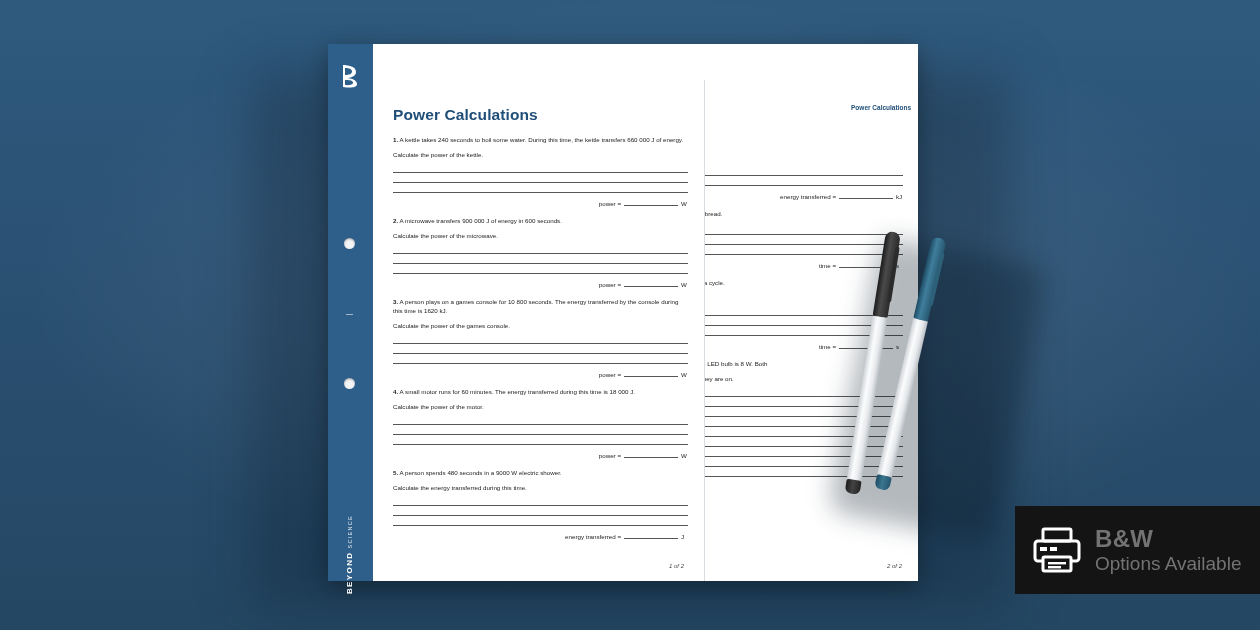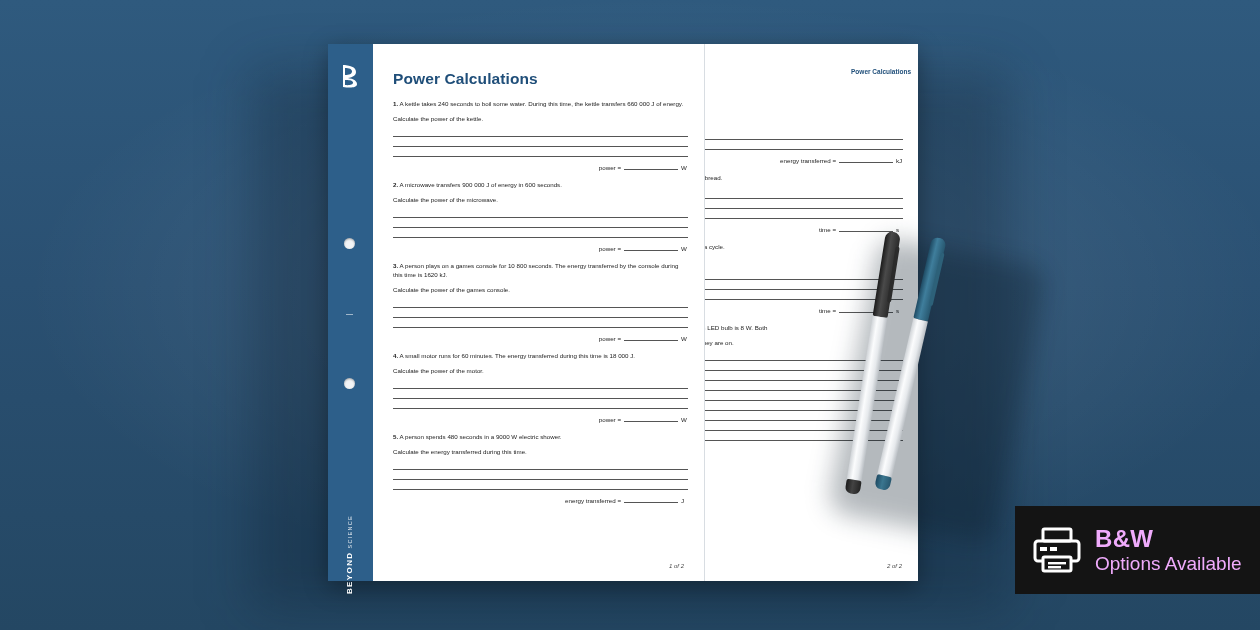--- a/index.html
+++ b/index.html
@@ -104,20 +104,21 @@
     opacity: 0.85;
     margin-left: 3px;
   }
 
   
   #pages {
     flex: 1 1 auto;
     display: flex;
     position: relative;
     background: #ffffff;
+    margin-top: 36px;
   }
   .page {
     position: relative;
     height: 100%;
     background: #ffffff;
     box-sizing: border-box;
   }
   #page-left {
     width: 332px;
     padding: 22px 18px 16px 14px;
@@ -281,21 +282,21 @@
     align-items: center;
     gap: 12px;
     padding: 0 14px 0 16px;
     box-sizing: border-box;
   }
   #bw-badge .printer-icon {
     width: 52px;
     height: 48px;
     flex: 0 0 52px;
   }
-  #bw-badge .labels { color: #f0abfc; line-height: 1.12; }
+  #bw-badge .labels { color: #737373; line-height: 1.12; }
   #bw-badge .bw-main {
     font-size: 24px;
     font-weight: bold;
     letter-spacing: 0.3px;
   }
   #bw-badge .bw-sub {
     font-size: 19px;
     font-weight: normal;
     text-align: center;
   }

